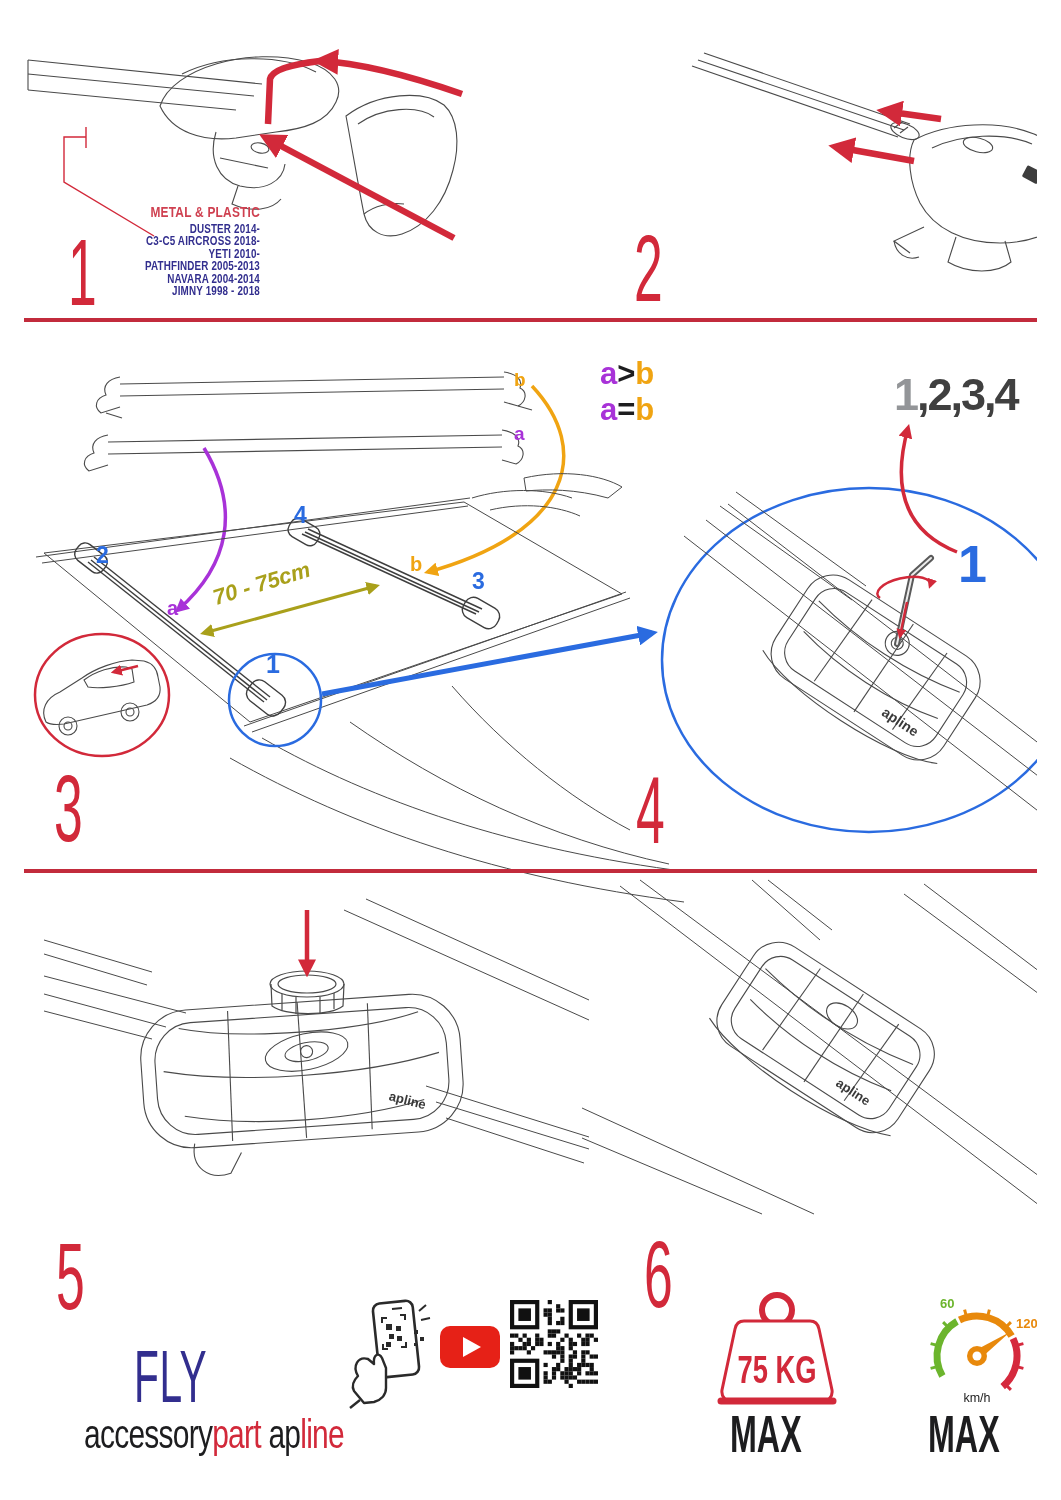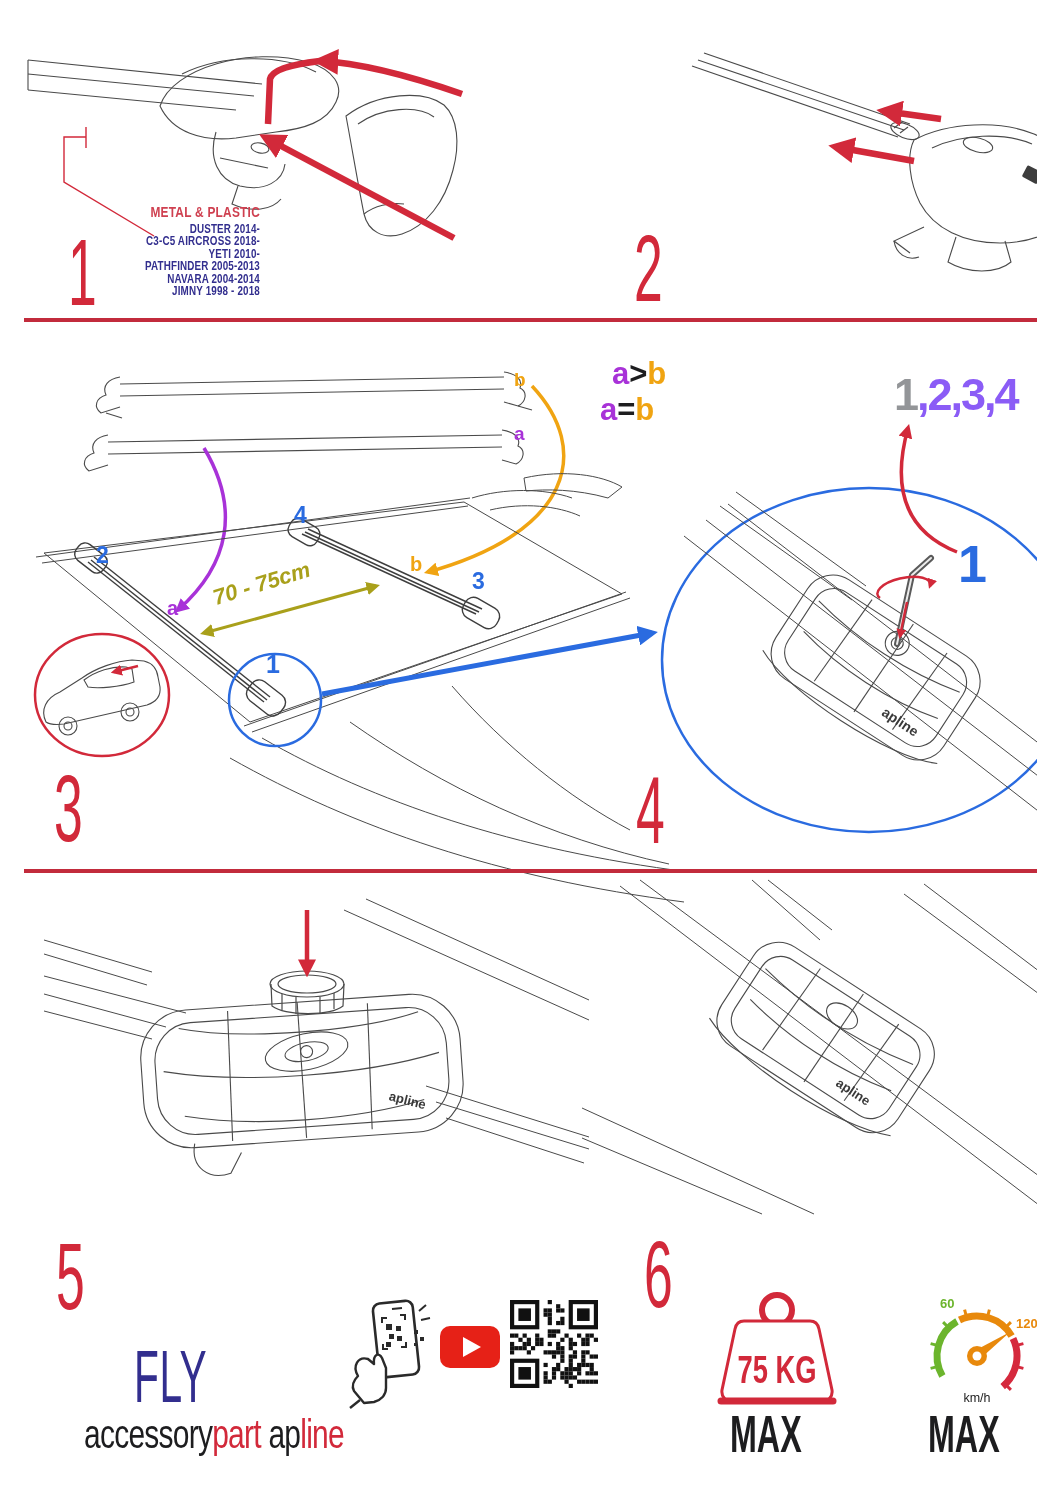--- a/index.html
+++ b/index.html
@@ -201,21 +201,21 @@
   </svg>
   <div class="abs lab amb" style="left:490px;top:370px;font-size:19px">b</div>
   <div class="abs lab mag" style="left:490px;top:424px;font-size:19px">a</div>
   <div class="abs lab blue" style="left:72px;top:544px;font-size:23px">2</div>
   <div class="abs lab blue" style="left:270px;top:504px;font-size:23px">4</div>
   <div class="abs lab blue" style="left:448px;top:570px;font-size:23px">3</div>
   <div class="abs lab amb" style="left:386px;top:554px;font-size:20px">b</div>
   <div class="abs lab mag" style="left:143px;top:598px;font-size:20px">a</div>
   <div class="abs lab blue" style="left:242px;top:652px;font-size:25px">1</div>
   <div class="abs dist" style="left:186px;top:586px">70 - 75cm</div>
-  <div class="abs rule" style="left:588px;top:358px">
+  <div class="abs rule" style="left:576px;top:358px">
     <span class="mag">a</span><span class="ink">&gt;</span><span class="amb">b</span>
   </div>
   <div class="abs rule" style="left:576px;top:394px">
     <span class="mag">a</span><span class="ink">=</span><span class="amb">b</span>
   </div>
   <div class="abs stepnum" style="left:30px;top:772px">3</div>
 
   <svg class="abs" style="left:600px;top:330px" width="461" height="541" viewBox="0 0 461 541">
     <defs>
       <marker id="a-red4" viewBox="0 0 10 10" refX="7" refY="5" markerWidth="4" markerHeight="4" orient="auto-start-reverse">
@@ -251,21 +251,21 @@
     </g>
     <g stroke="#d2293a" stroke-width="2.5" fill="none">
       <path d="M256,268 A 27 11 -12 1 1 306,256" marker-end="url(#a-red4)"></path>
       <path d="M283,272 L276,306" marker-end="url(#a-red4)"></path>
     </g>
     <g>
       <path d="M333,222 Q258,192 284,98" stroke="#d2293a" stroke-width="3.5" fill="none" marker-end="url(#a-red4)"></path>
     </g>
   </svg>
   <div class="abs seq" style="left:870px;top:372px">
-    <span style="color:#939598">1</span><span style="color:#8b5cf6">,2,3,4</span>
+    <span style="color:#939598">1</span><span style="color:#404040">,2,3,4</span>
   </div>
   <div class="abs lab blue" style="left:934px;top:538px;font-size:52px">1</div>
   <div class="abs stepnum" style="left:612px;top:774px">4</div>
 
   <div class="abs divider" style="left:0;top:869px"></div>
 
   <svg class="abs" style="left:20px;top:880px" width="545" height="335" viewBox="0 0 545 335">
     <defs>
       <marker id="a-red5" viewBox="0 0 10 10" refX="7" refY="5" markerWidth="4" markerHeight="4" orient="auto-start-reverse">
           <path d="M0,0 L10,5 L0,10 Z" fill="#d2293a"></path>

